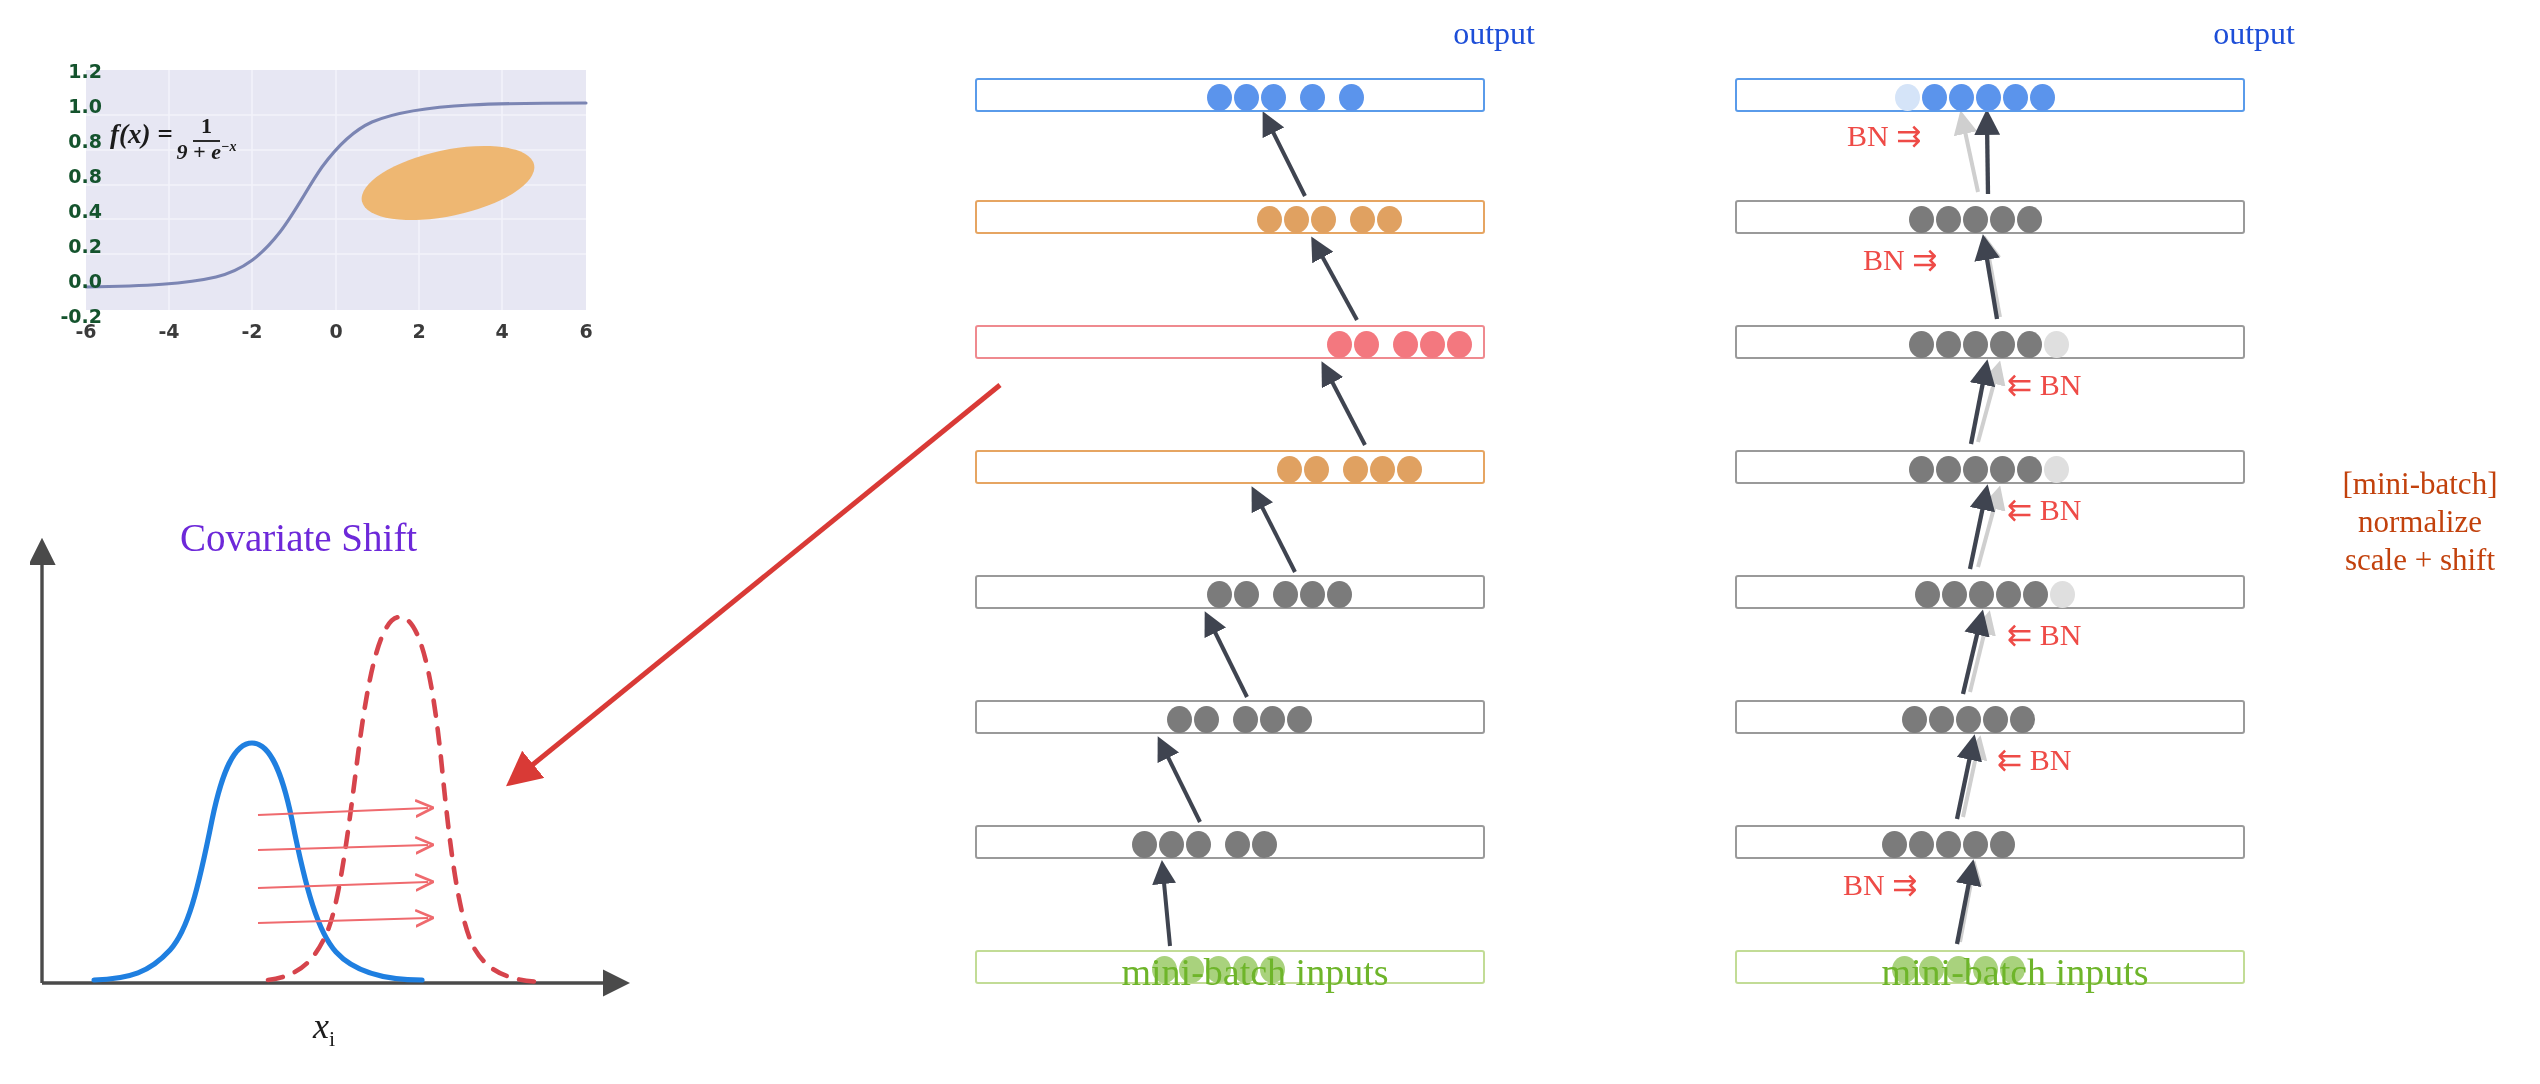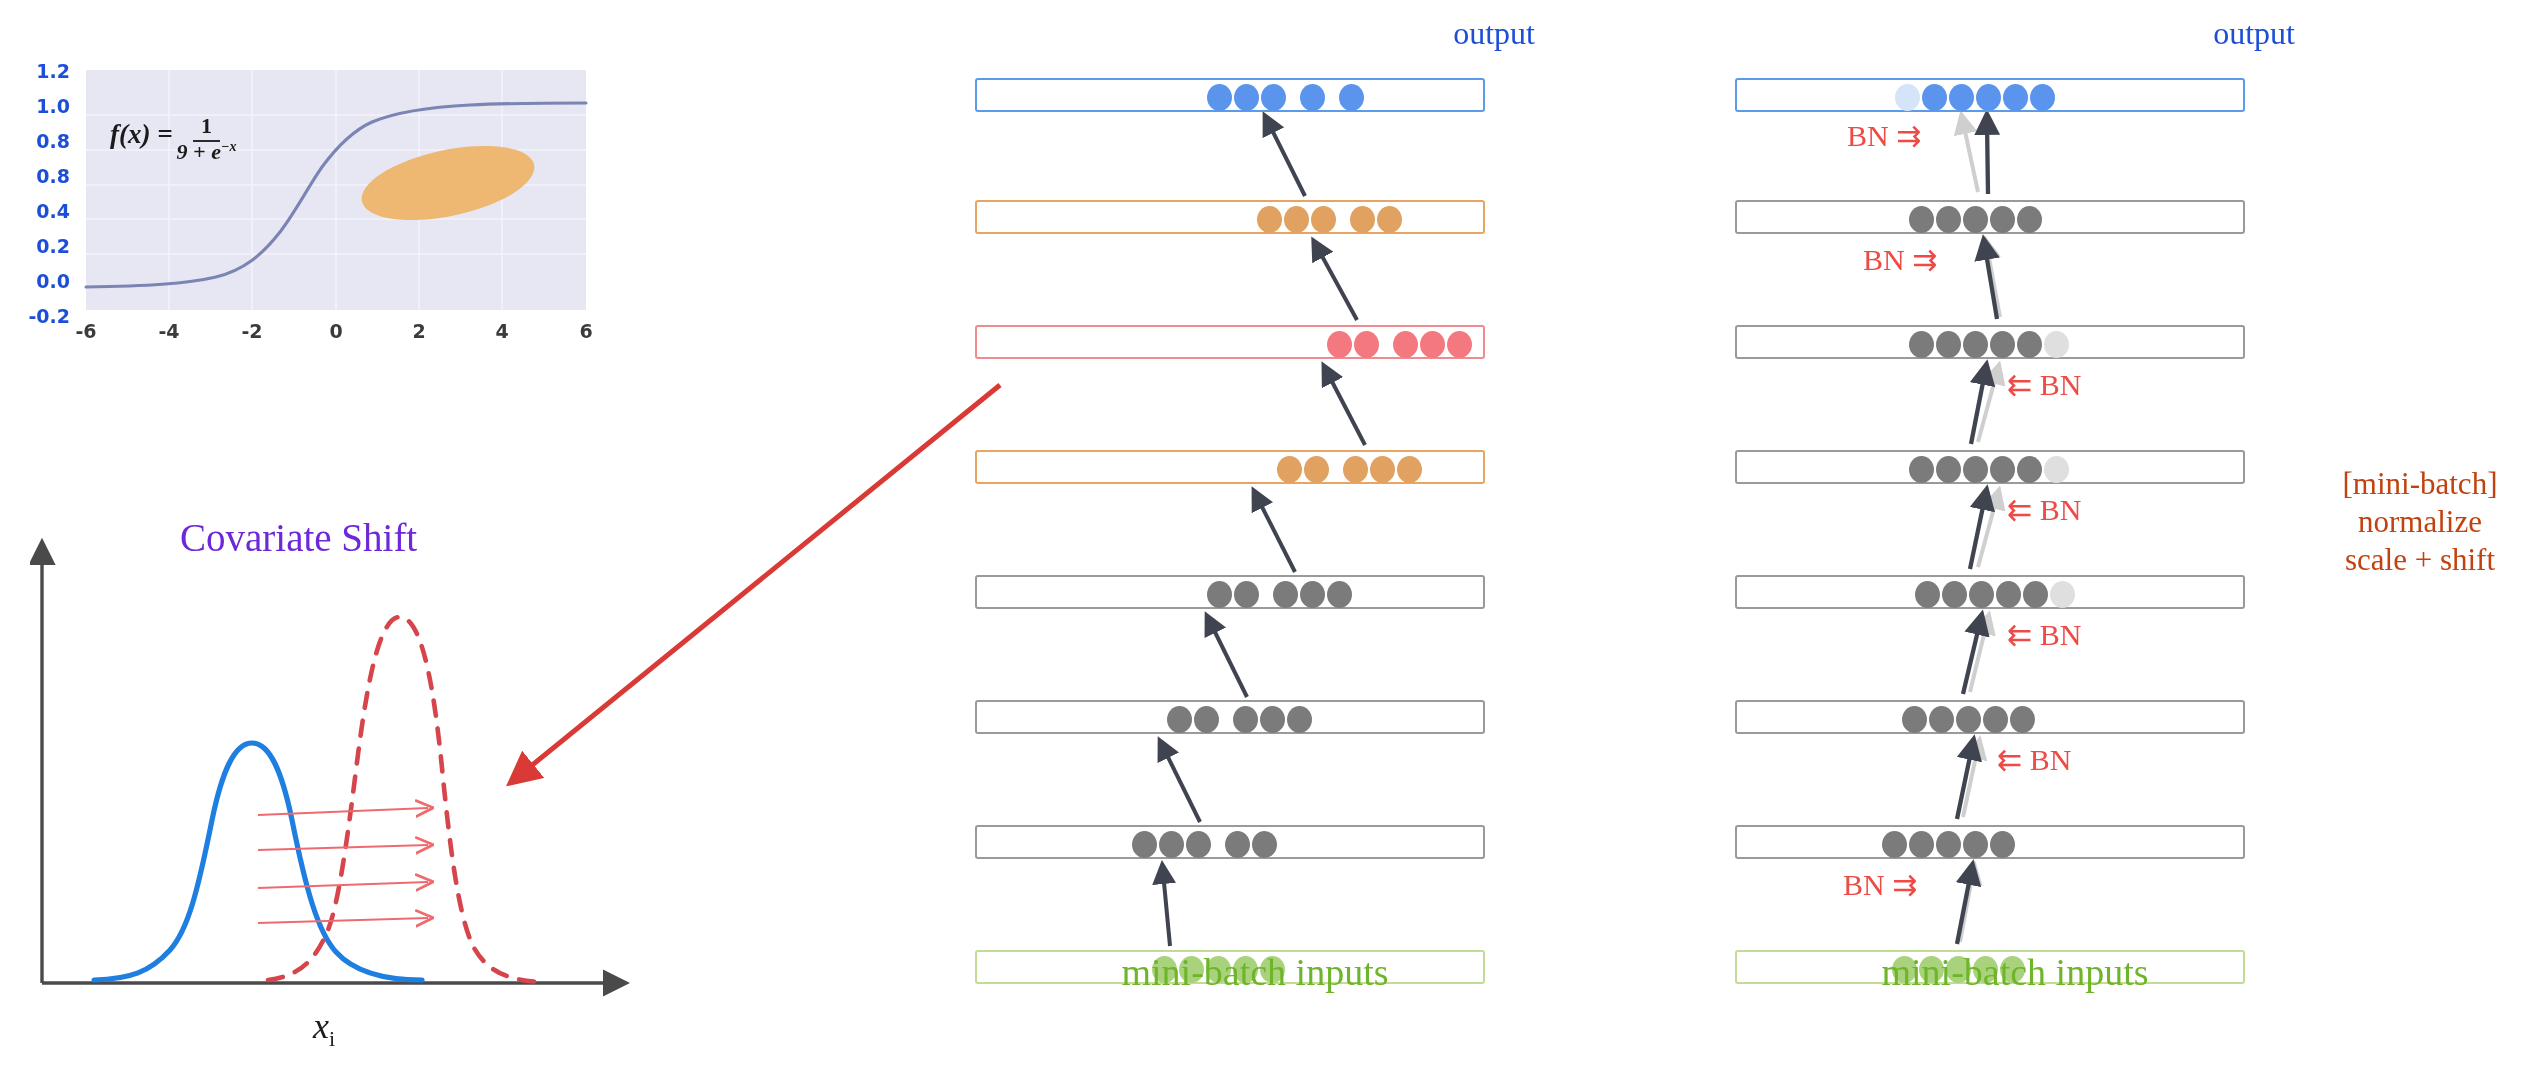--- a/index.html
+++ b/index.html
@@ -6,21 +6,21 @@
   body{width:2540px;height:1084px;position:relative;overflow:hidden;
        font-family:"Liberation Serif",serif;}
   .abs{position:absolute;}
 
   
   #sigmoid-panel{left:0px;top:55px;width:620px;height:300px;}
   #sigmoid-plotbg{position:absolute;left:86px;top:15px;width:500px;height:240px;
       background:#e7e7f3;}
   #sigmoid-svg{position:absolute;left:0;top:0;width:620px;height:300px;}
   .ytick{position:absolute;font-family:"DejaVu Sans",sans-serif;font-size:19px;
-      font-weight:700;color:#1d4ed8;text-align:right;width:70px;}
+      font-weight:700;color:#14532d;text-align:right;width:70px;margin-left:32px;}
   .xtick{position:absolute;font-family:"DejaVu Sans",sans-serif;font-size:19px;
       font-weight:700;color:#3b3b3b;text-align:center;width:40px;}
   #formula{position:absolute;left:110px;top:58px;color:#1b1b1b;}
   #formula .fx{font-family:"Liberation Serif",serif;font-style:italic;font-size:27px;font-weight:700;}
   #formula .frac{display:inline-block;vertical-align:middle;text-align:center;
       font-family:"Liberation Serif",serif;font-size:22px;}
   #formula .num{border-bottom:2px solid #2b2b2b;padding:0 8px 2px 8px;font-weight:700;}
   #formula .den{padding-top:2px;font-style:italic;font-weight:700;}
   #vanishing-gradient{position:absolute;left:192px;top:255px;font-size:39px;
       color:#ea5b58;font-family:"Liberation Serif",serif;letter-spacing:.5px;}

